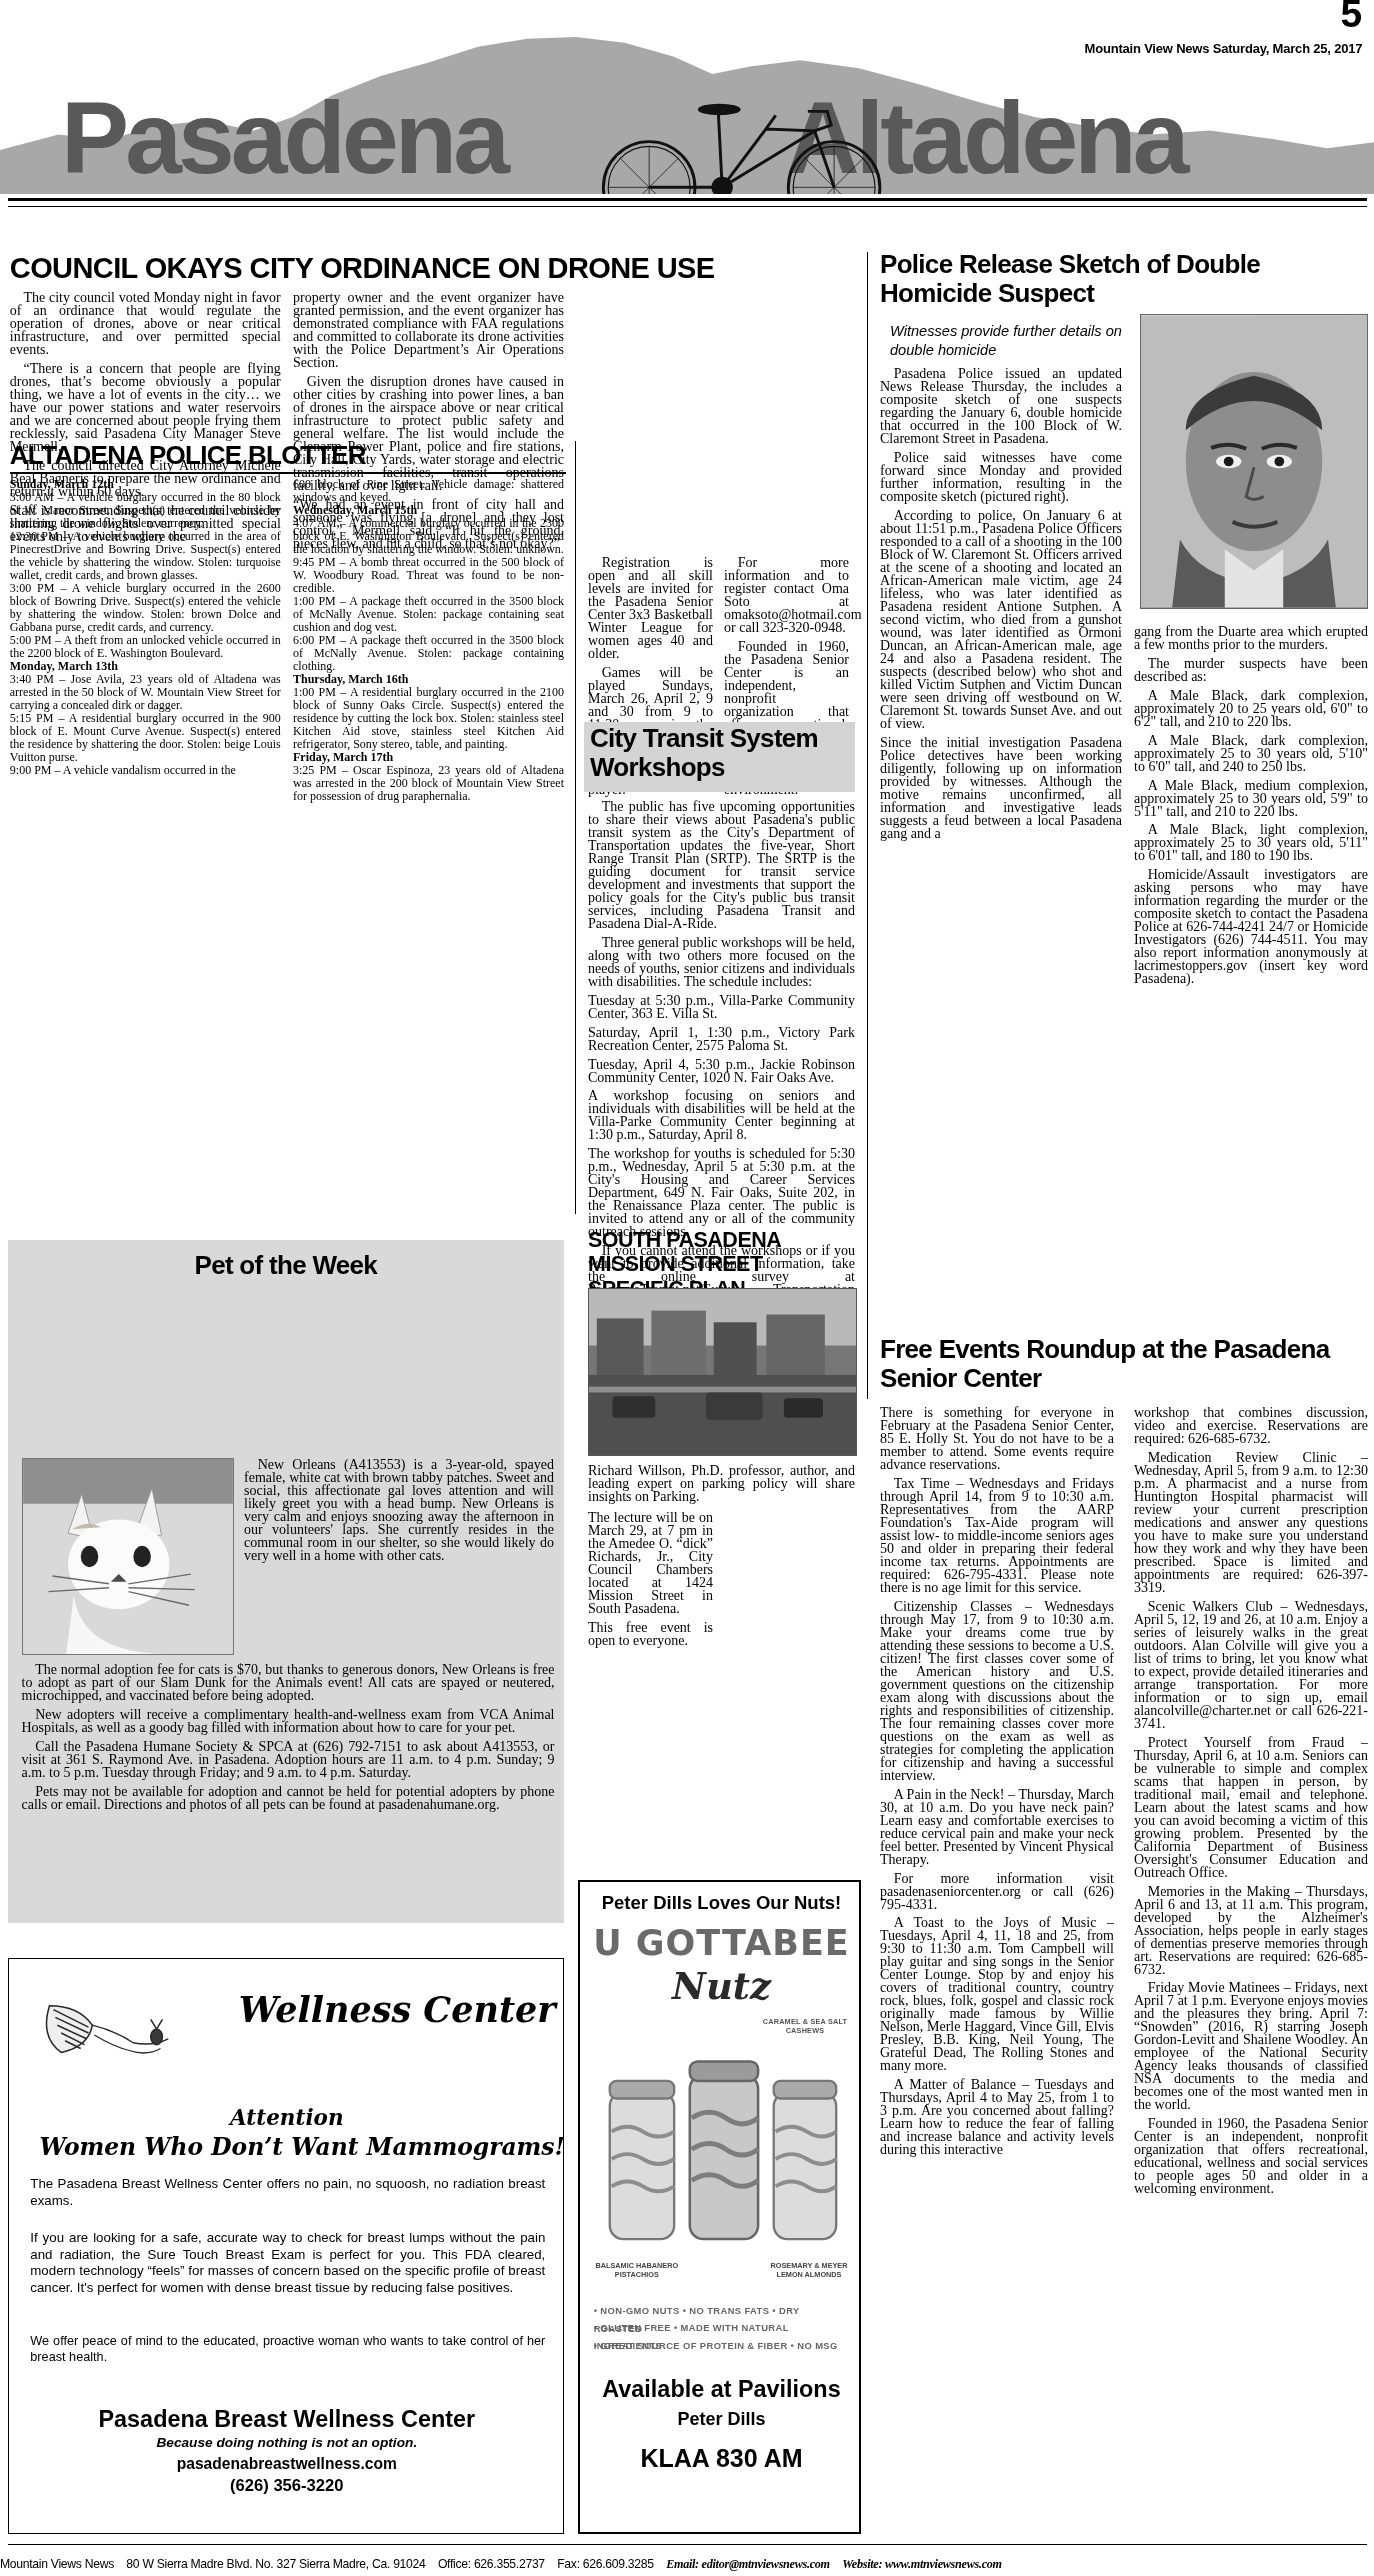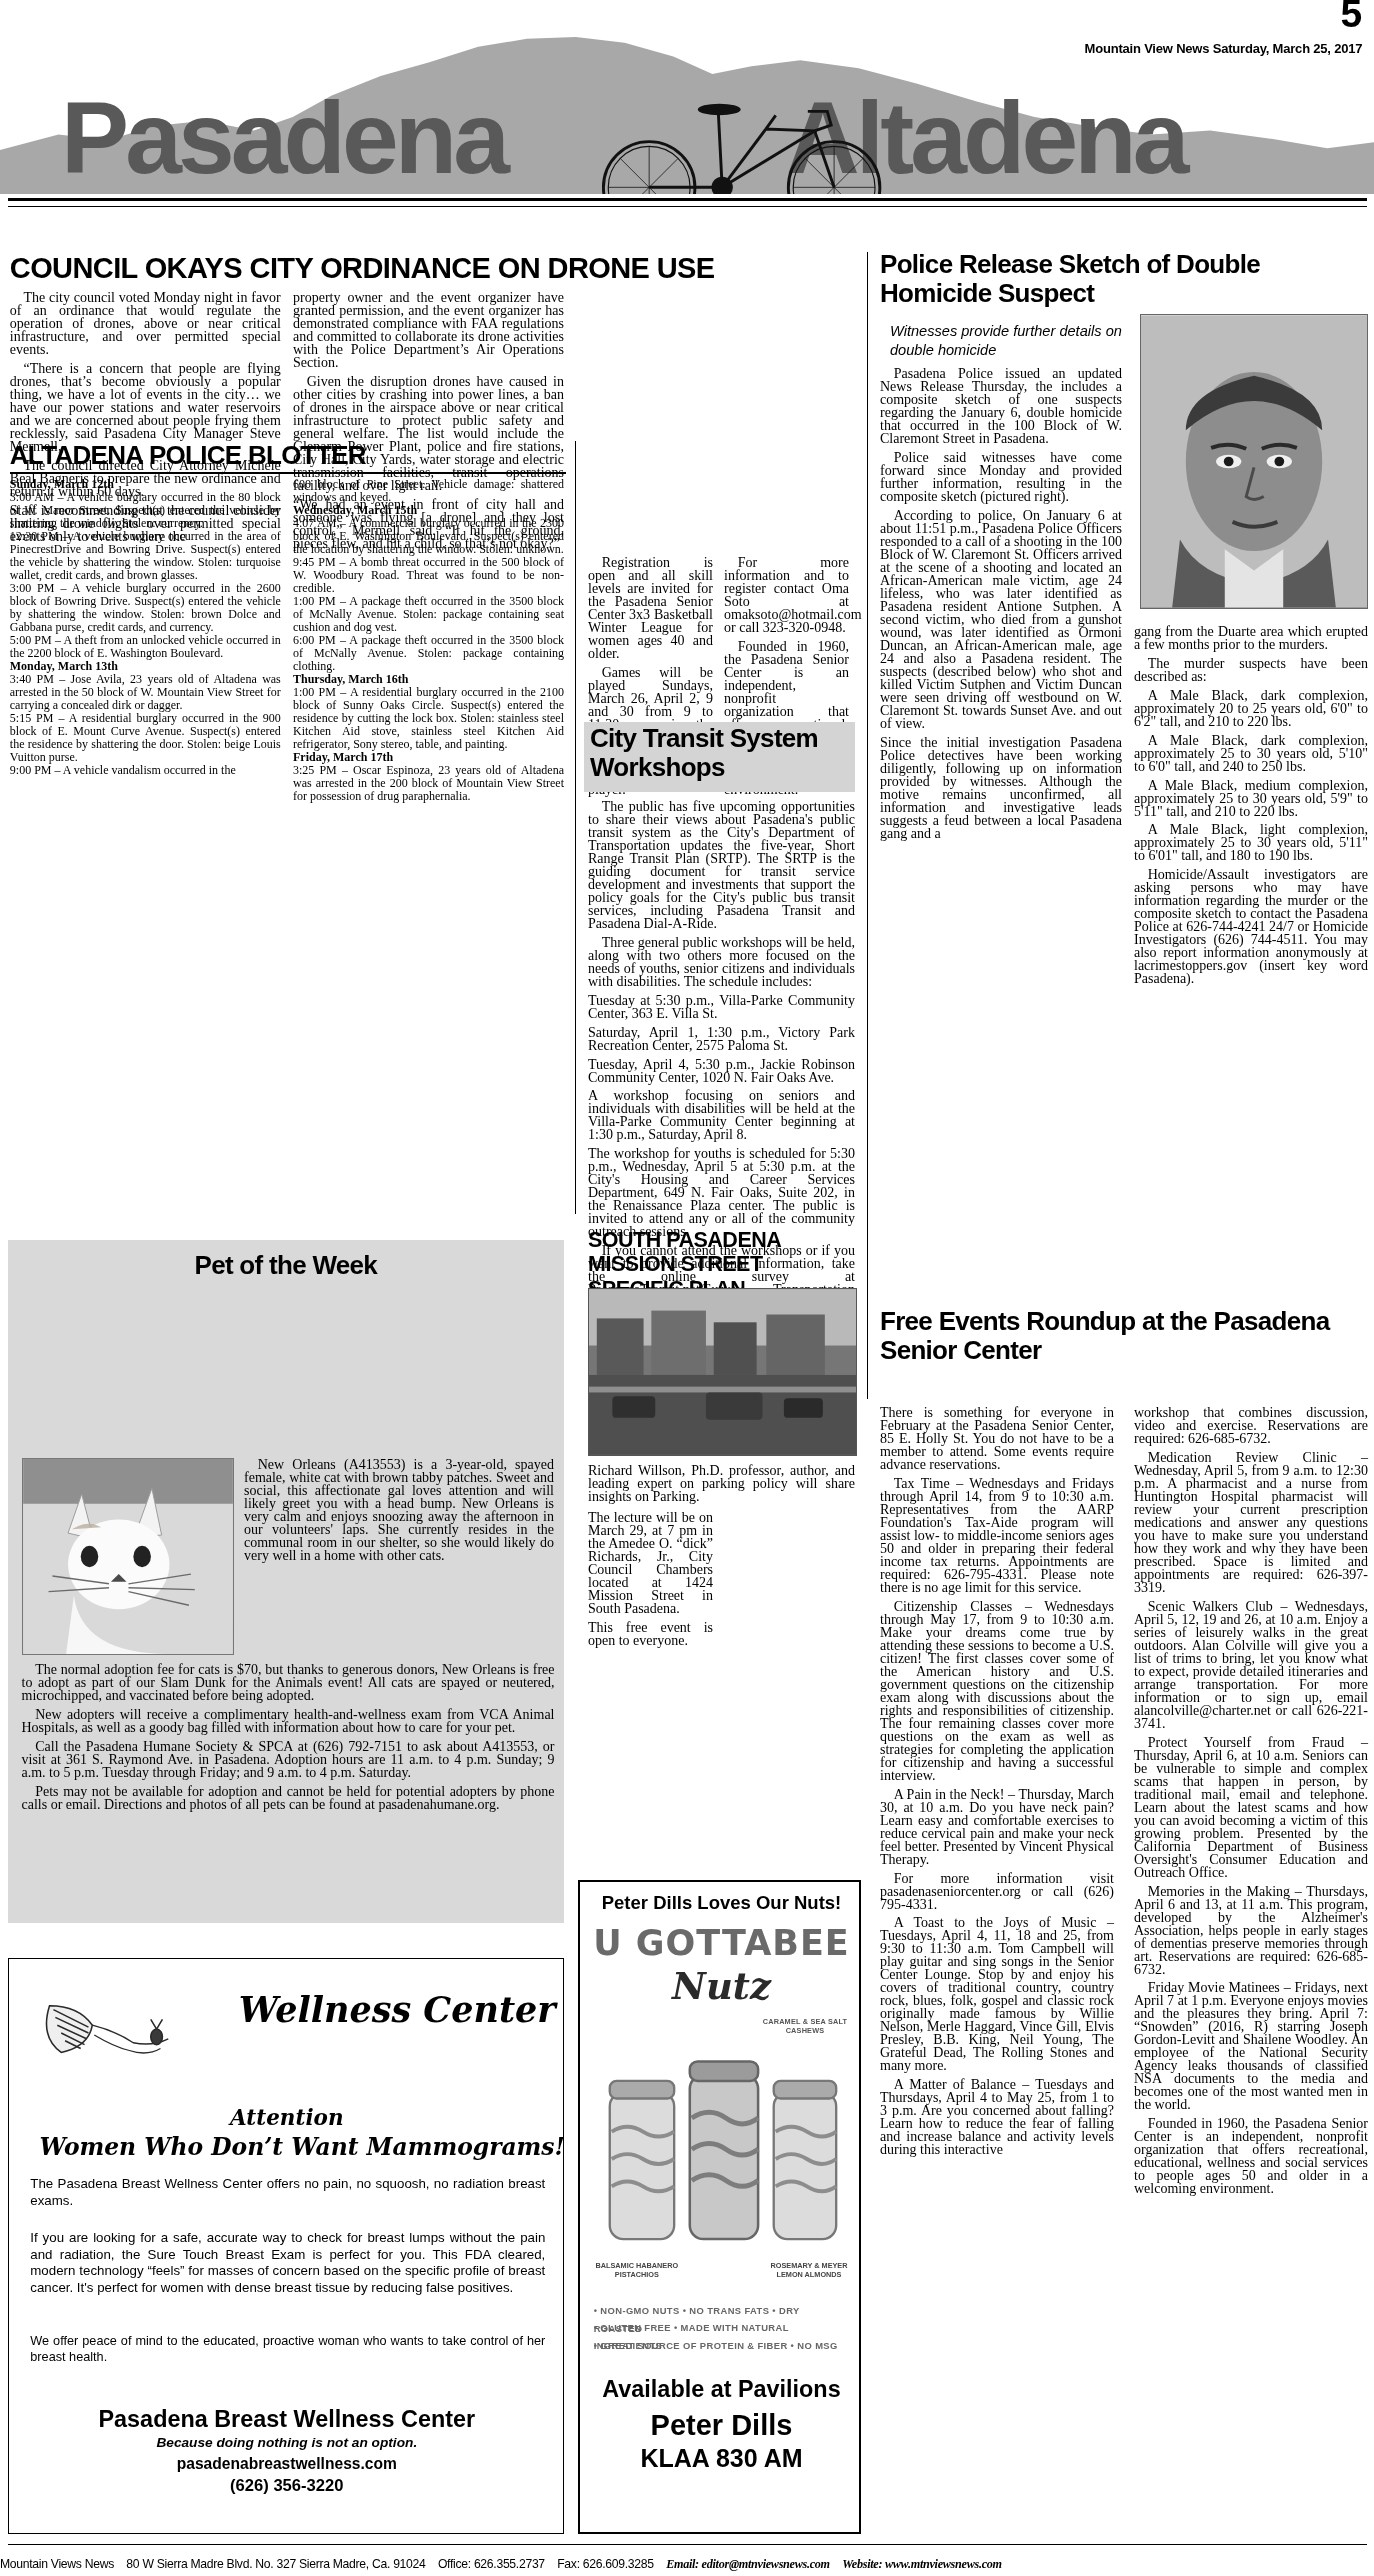--- a/index.html
+++ b/index.html
@@ -228,21 +228,21 @@
   <div class="col body-t" style="left:1134px;top:625px;width:234px;">
     <p class="noind">gang from the Duarte area which erupted a few months prior to the murders.</p>
     <p>The murder suspects have been described as:</p>
     <p>A Male Black, dark complexion, approximately 20 to 25 years old, 6'0" to 6'2" tall, and 210 to 220 lbs.</p>
     <p>A Male Black, dark complexion, approximately 25 to 30 years old, 5'10" to 6'0" tall, and 240 to 250 lbs.</p>
     <p>A Male Black, medium complexion, approximately 25 to 30 years old, 5'9" to 5'11" tall, and 210 to 220 lbs.</p>
     <p>A Male Black, light complexion, approximately 25 to 30 years old, 5'11" to 6'01" tall, and 180 to 190 lbs.</p>
     <p>Homicide/Assault investigators are asking persons who may have information regarding the murder or the composite sketch to contact the Pasadena Police at 626-744-4241 24/7 or Homicide Investigators (626) 744-4511. You may also report information anonymously at lacrimestoppers.gov (insert key word Pasadena).</p>
   </div>
 
-  <div class="col hl-sec" style="left:880px;top:1307px;width:488px;">Free Events Roundup at the Pasadena Senior Center</div>
+  <div class="col hl-sec" style="left:880px;top:1335px;width:488px;">Free Events Roundup at the Pasadena Senior Center</div>
   <div class="col body-t" style="left:880px;top:1406px;width:234px;">
     <p class="noind">There is something for everyone in February at the Pasadena Senior Center, 85 E. Holly St. You do not have to be a member to attend. Some events require advance reservations.</p>
     <p>Tax Time – Wednesdays and Fridays through April 14, from 9 to 10:30 a.m. Representatives from the AARP Foundation's Tax-Aide program will assist low- to middle-income seniors ages 50 and older in preparing their federal income tax returns. Appointments are required: 626-795-4331. Please note there is no age limit for this service.</p>
     <p>Citizenship Classes – Wednesdays through May 17, from 9 to 10:30 a.m. Make your dreams come true by attending these sessions to become a U.S. citizen! The first classes cover some of the American history and U.S. government questions on the citizenship exam along with discussions about the rights and responsibilities of citizenship. The four remaining classes cover more questions on the exam as well as strategies for completing the application for citizenship and having a successful interview.</p>
     <p>A Pain in the Neck! – Thursday, March 30, at 10 a.m. Do you have neck pain? Learn easy and comfortable exercises to reduce cervical pain and make your neck feel better. Presented by Vincent Physical Therapy.</p>
     <p>For more information visit pasadenaseniorcenter.org or call (626) 795-4331.</p>
     <p>A Toast to the Joys of Music – Tuesdays, April 4, 11, 18 and 25, from 9:30 to 11:30 a.m. Tom Campbell will play guitar and sing songs in the Senior Center Lounge. Stop by and enjoy his covers of traditional country, country rock, blues, folk, gospel and classic rock originally made famous by Willie Nelson, Merle Haggard, Vince Gill, Elvis Presley, B.B. King, Neil Young, The Grateful Dead, The Rolling Stones and many more.</p>
     <p>A Matter of Balance – Tuesdays and Thursdays, April 4 to May 25, from 1 to 3 p.m. Are you concerned about falling? Learn how to reduce the fear of falling and increase balance and activity levels during this interactive</p>
   </div>
   <div class="col body-t" style="left:1134px;top:1406px;width:234px;">
@@ -348,21 +348,21 @@
     </svg>
 
     <div class="sanserif" style="position:absolute;left:9.8px;top:379px;width:94px;font-size:7.3px;font-weight:bold;color:#444;text-align:center;">BALSAMIC HABANERO PISTACHIOS</div>
     <div class="sanserif" style="position:absolute;left:182px;top:379px;width:94px;font-size:7.3px;font-weight:bold;color:#444;text-align:center;">ROSEMARY &amp; MEYER LEMON ALMONDS</div>
 
     <div class="sanserif" style="position:absolute;left:13.7px;top:420px;width:256px;font-size:9.4px;font-weight:bold;color:#666;letter-spacing:0.4px;line-height:17.6px;">• NON-GMO NUTS • NO TRANS FATS • DRY ROASTED</div>
     <div class="sanserif" style="position:absolute;left:13.7px;top:437px;width:256px;font-size:9.4px;font-weight:bold;color:#666;letter-spacing:0.4px;line-height:17.6px;">• GLUTEN FREE • MADE WITH NATURAL INGREDIENTS</div>
     <div class="sanserif" style="position:absolute;left:13.7px;top:455px;width:256px;font-size:9.4px;font-weight:bold;color:#666;letter-spacing:0.4px;line-height:17.6px;">• GREAT SOURCE OF PROTEIN &amp; FIBER • NO MSG</div>
 
     <div class="sanserif" style="position:absolute;left:0;top:494px;width:283px;text-align:center;font-size:23.4px;font-weight:bold;">Available at Pavilions</div>
-    <div class="sanserif" style="position:absolute;left:0;top:527px;width:283px;text-align:center;font-size:29px;font-weight:bold;">Peter Dills</div>
+    <div class="sanserif" style="position:absolute;left:0;top:527px;width:283px;text-align:center;font-size:18px;font-weight:bold;">Peter Dills</div>
     <div class="sanserif" style="position:absolute;left:0;top:562px;width:283px;text-align:center;font-size:25px;font-weight:bold;">KLAA 830 AM</div>
   </div>
 
   <div class="hline" style="left:7.8px;top:2544px;width:1359px;border-top-width:1.5px;"></div>
   <div class="footer">
     <span style="font-weight:normal;">Mountain Views News</span>
     <span>&nbsp;&nbsp;</span>
     <span>80 W Sierra Madre Blvd.  No. 327   Sierra Madre, Ca.  91024</span>
     <span>&nbsp;&nbsp;</span>
     <span>Office: 626.355.2737</span>

